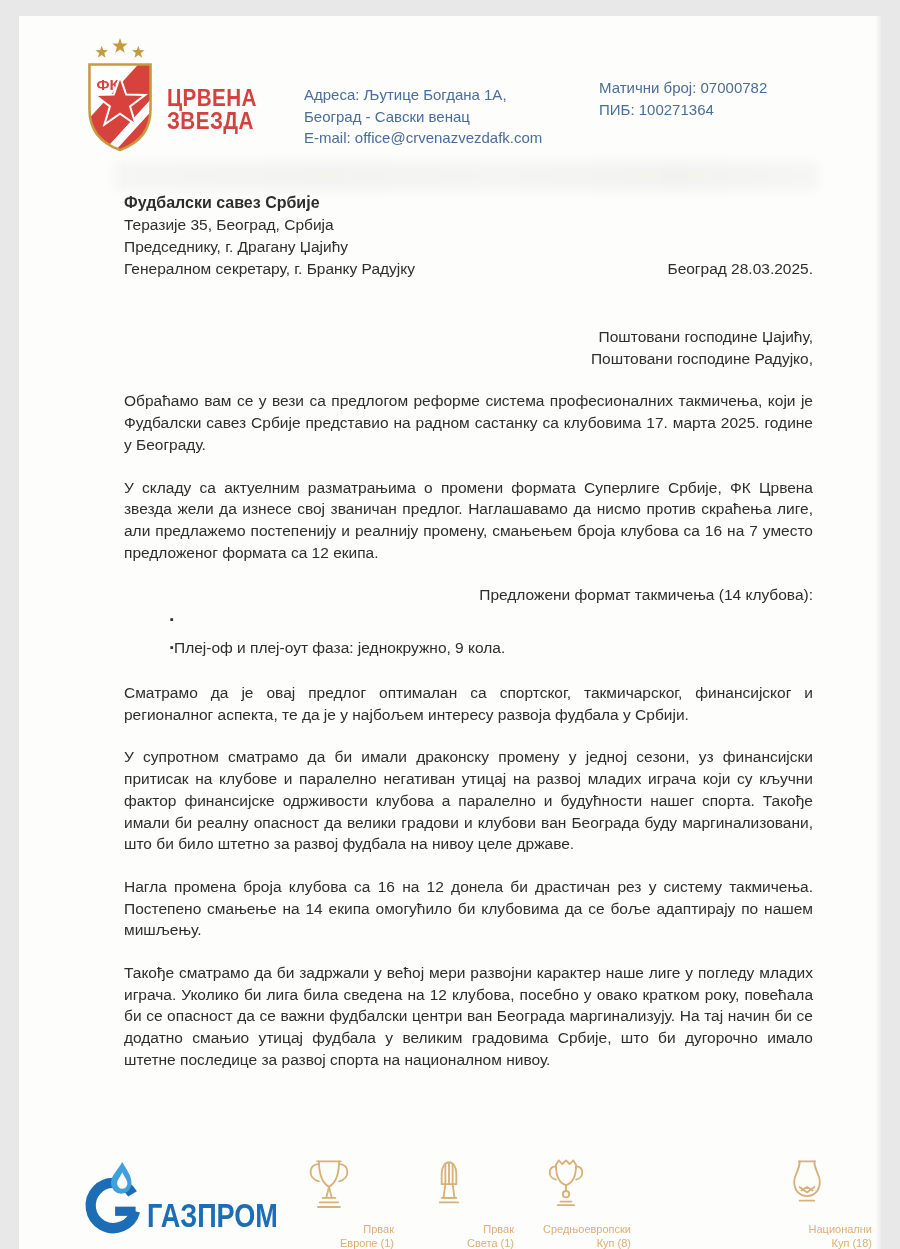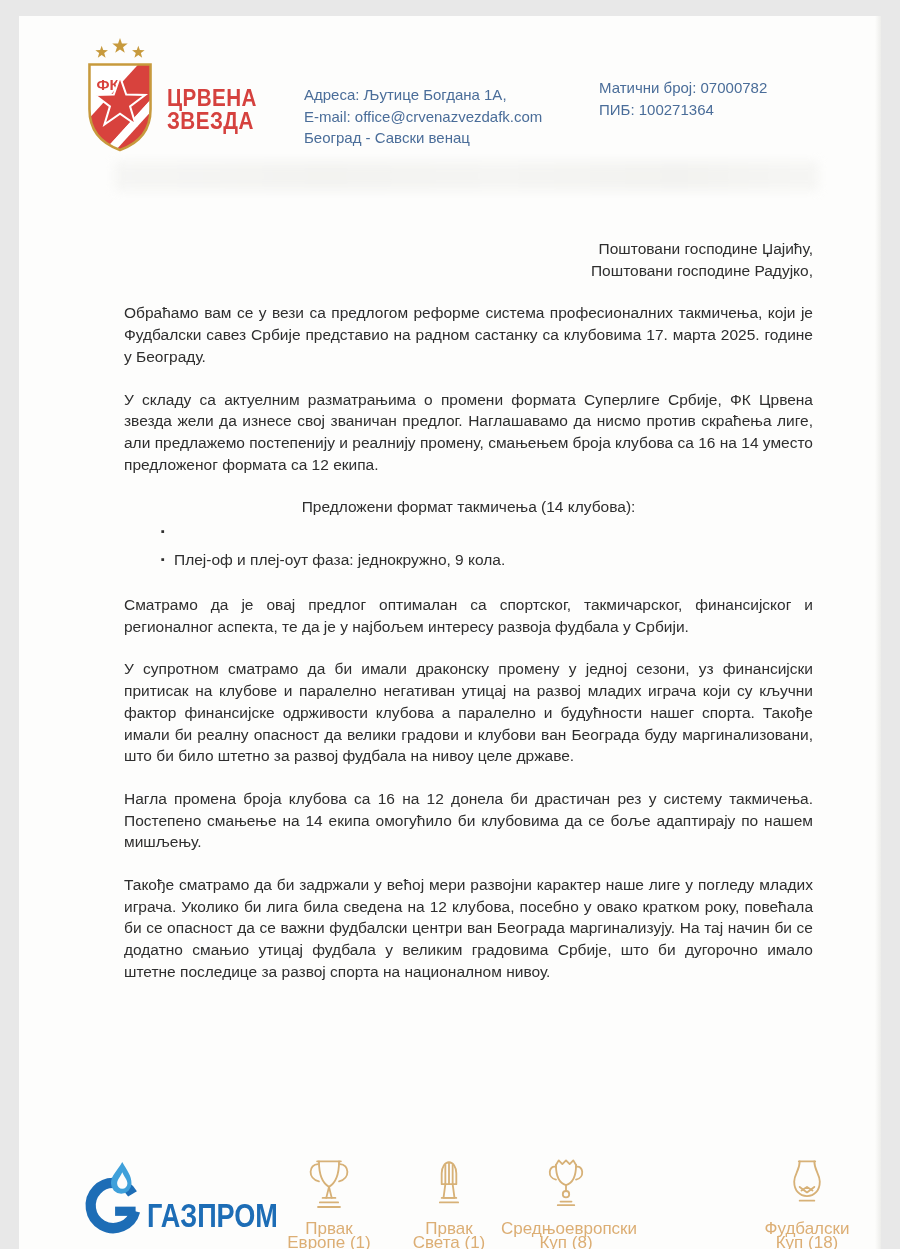--- a/index.html
+++ b/index.html
@@ -31,32 +31,32 @@
   }
   
   .letter { position:absolute; left:105px; top:176px; width:689px;
             font-size:15.5px; line-height:21.7px; text-align:justify; }
   .recipient { text-align:left; }
   .recipient .line { line-height:22px; }
   .recipient .org { font-weight:bold; font-size:16px; }
   .line4 { display:flex; justify-content:space-between; line-height:22px; }
   .salutation { margin-top:46px; text-align:right; }
   .letter p { margin:21px 0 0 0; }
-  .list-block { margin-top:21px; text-align:center; }
+  .list-block { margin-top:21px; text-align:right; }
   .list-item { display:flex; line-height:27.5px; }
   .bullet { width:22px; margin-left:28px; font-size:11px; flex:0 0 auto; }
   
   .gazprom { position:absolute; left:62px; top:1146px; display:flex; align-items:flex-end; }
   .gazprom-word {
     color:#1d6db6; font-weight:800; font-size:33px; letter-spacing:0;
     transform:scaleX(.82); transform-origin:left bottom; margin:0 0 8px 4px; line-height:1;
   }
   .trophy { position:absolute; top:1138px; width:130px; text-align:center; }
   .trophy svg { display:block; margin:0 auto; }
-  .t-label { margin-top:4px; color:#dcae74; font-size:17px; line-height:14px; }
+  .t-label { margin-top:4px; color:#dcae74; font-size:11px; line-height:14px;text-align:right; }
   .t1{left:245px;} .t2{left:365px;} .t3{left:482px;} .t4{left:607px;} .t5{left:723px;}
   .gold { stroke:#d7b177; stroke-width:2; fill:none; stroke-linecap:round; stroke-linejoin:round; }
 </style>
 </head>
 <body>
 
 <div class="page">
 
   <svg class="crest" width="74" height="114" viewBox="0 0 70 112">
     <polygon fill="#c79a3d" points="35,0 33.1,5.4 27.4,5.5 32,9 30.3,14.5 35,11.2 39.7,14.5 38,9 42.6,5.5 36.9,5.4"></polygon>
@@ -76,42 +76,51 @@
     <path d="M5,26 H65 V70 C65,92 52,104 35,110 C18,104 5,92 5,70 Z" fill="none" stroke="#c79a3d" stroke-width="2.5"></path>
   </svg>
 
   <div class="wordmark">
     <div>ЦРВЕНА</div>
     <div>ЗВЕЗДА</div>
   </div>
 
   <div class="hdr-block addr">
     <div>Адреса: Љутице Богдана 1А,</div>
+    <div>Београд - Савски венац</div>
     <div>E-mail: office@crvenazvezdafk.com</div>
-    <div>Београд - Савски венац</div>
   </div>
 
   <div class="hdr-block reg">
     <div>Матични број: 07000782</div>
     <div>ПИБ: 100271364</div>
   </div>
 
   <div class="scan-band"></div>
   <div class="edge-shade"></div>
 
   <div class="letter">
 
+    <div class="recipient">
+      <div class="line org">Фудбалски савез Србије</div>
+      <div class="line">Теразије 35, Београд, Србија</div>
+      <div class="line">Председнику, г. Драгану Џајићу</div>
+      <div class="line4">
+        <span>Генералном секретару, г. Бранку Радујку</span>
+        <span>Београд 28.03.2025.</span>
+      </div>
+    </div>
 
     <div class="salutation">
       <div>Поштовани господине Џајићу,</div>
       <div>Поштовани господине Радујко,</div>
     </div>
 
     <p>Обраћамо вам се у вези са предлогом реформе система професионалних такмичења, који је Фудбалски савез Србије представио на радном састанку са клубовима 17. марта 2025. године у Београду.</p>
-    <p>У складу са актуелним разматрањима о промени формата Суперлиге Србије, ФК Црвена звезда жели да изнесе свој званичан предлог. Наглашавамо да нисмо против скраћења лиге, али предлажемо постепенију и реалнију промену, смањењем броја клубова са 16 на 14 уместо предложеног формата са 12 екипа.</p>
+    <p>У складу са актуелним разматрањима о промени формата Суперлиге Србије, ФК Црвена звезда жели да изнесе свој званичан предлог. Наглашавамо да нисмо против скраћења лиге, али предлажемо постепенију и реалнију промену, смањењем броја клубова са 16 на 7 уместо предложеног формата са 12 екипа.</p>
 
     <div class="list-block">
       <div>Предложени формат такмичења (14 клубова):</div>
       <div class="list-item">
         <span class="bullet">▪</span>
       </div>
       <div class="list-item">
         <span class="bullet">▪</span>
         <span>Плеј-оф и плеј-оут фаза: једнокружно, 9 кола.</span>
       </div>
@@ -194,18 +203,18 @@
     <svg width="64" height="64" viewBox="0 0 70 70">
       <g class="gold">
         <path d="M26,8 H44"></path>
         <path d="M27,8 C27,18 21,22 21,30 C21,40 27,46 35,46 C43,46 49,40 49,30 C49,22 43,18 43,8"></path>
         <path d="M27,36 L35,42 L43,36"></path>
         <path d="M29,40 L35,36 L41,40"></path>
         <path d="M27,51 H43"></path>
       </g>
     </svg>
     <div class="t-label">
-      <div>Фудбалски</div>
+      <div>Национални</div>
       <div>Куп (18)</div>
     </div>
   </div>
 
 </div>
 
 </body></html>

